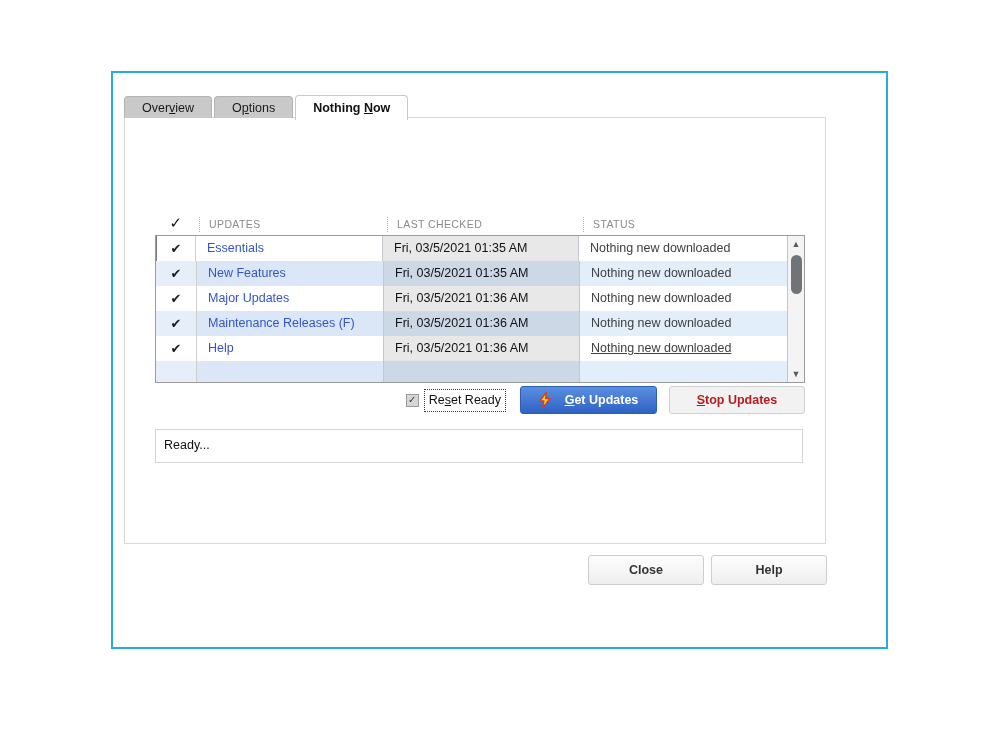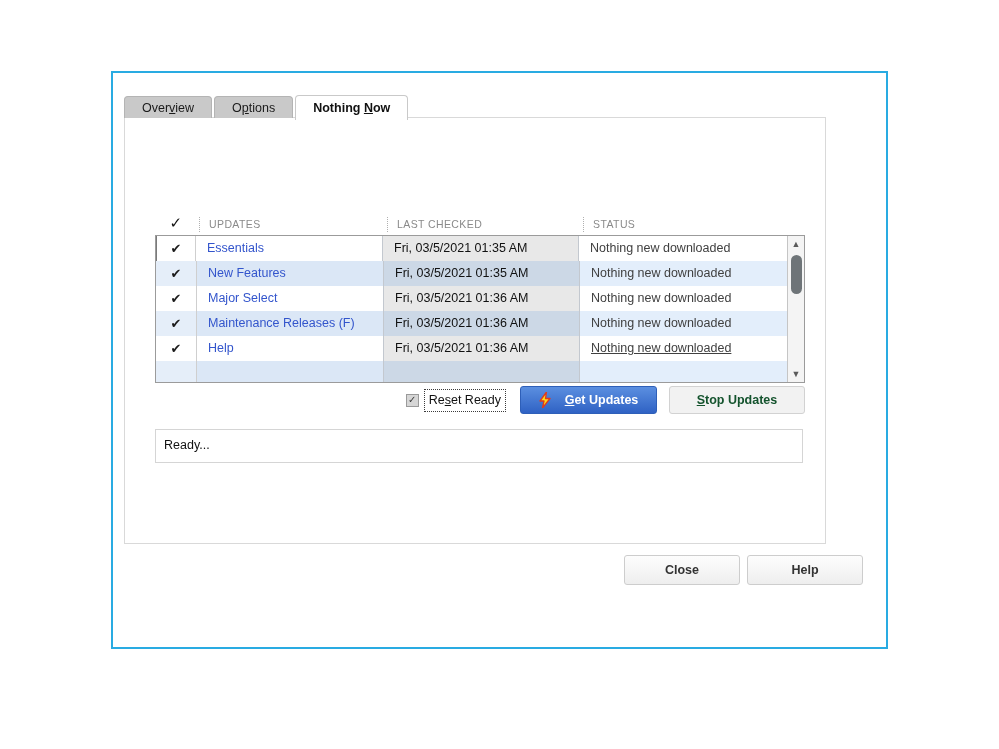--- a/index.html
+++ b/index.html
@@ -276,21 +276,21 @@
   }
 
   .bolt { width: 12px; height: 16px; display: block; }
 
   .btn-disabled {
     width: 136px;
     height: 28px;
     background: #f2f2f2;
     border: 1px solid #d2d2d2;
     border-radius: 3px;
-    color: #14532d;
+    color: #b91c1c;
     font-size: 12.5px;
     font-weight: bold;
     display: flex;
     align-items: center;
     justify-content: center;
     box-sizing: border-box;
     cursor: default;
   }
 
   
@@ -317,21 +317,20 @@
     border: 1px solid #cdcdcd;
     border-radius: 3px;
     font-size: 12.5px;
     font-weight: bold;
     color: #333;
     display: flex;
     align-items: center;
     justify-content: center;
     box-sizing: border-box;
     cursor: pointer;
-    margin-left: 36px;
   }
   #btn-close { left: 475px; top: 482px; }
   #btn-help  { left: 598px; top: 482px; }
 </style>
 </head>
 <body>
 
 <div id="root">
 
   <div class="window">
@@ -371,21 +370,21 @@
 
           <div class="grow odd">
             <div class="cell c-check">✔</div>
             <div class="cell c-name">New Features</div>
             <div class="cell c-last">Fri, 03/5/2021 01:35 AM</div>
             <div class="cell c-stat">Nothing new downloaded</div>
           </div>
 
           <div class="grow even">
             <div class="cell c-check">✔</div>
-            <div class="cell c-name">Major Select</div>
+            <div class="cell c-name">Major Updates</div>
             <div class="cell c-last">Fri, 03/5/2021 01:36 AM</div>
             <div class="cell c-stat">Nothing new downloaded</div>
           </div>
 
           <div class="grow odd">
             <div class="cell c-check">✔</div>
             <div class="cell c-name">Maintenance Releases (F)</div>
             <div class="cell c-last">Fri, 03/5/2021 01:36 AM</div>
             <div class="cell c-stat">Nothing new downloaded</div>
           </div>

